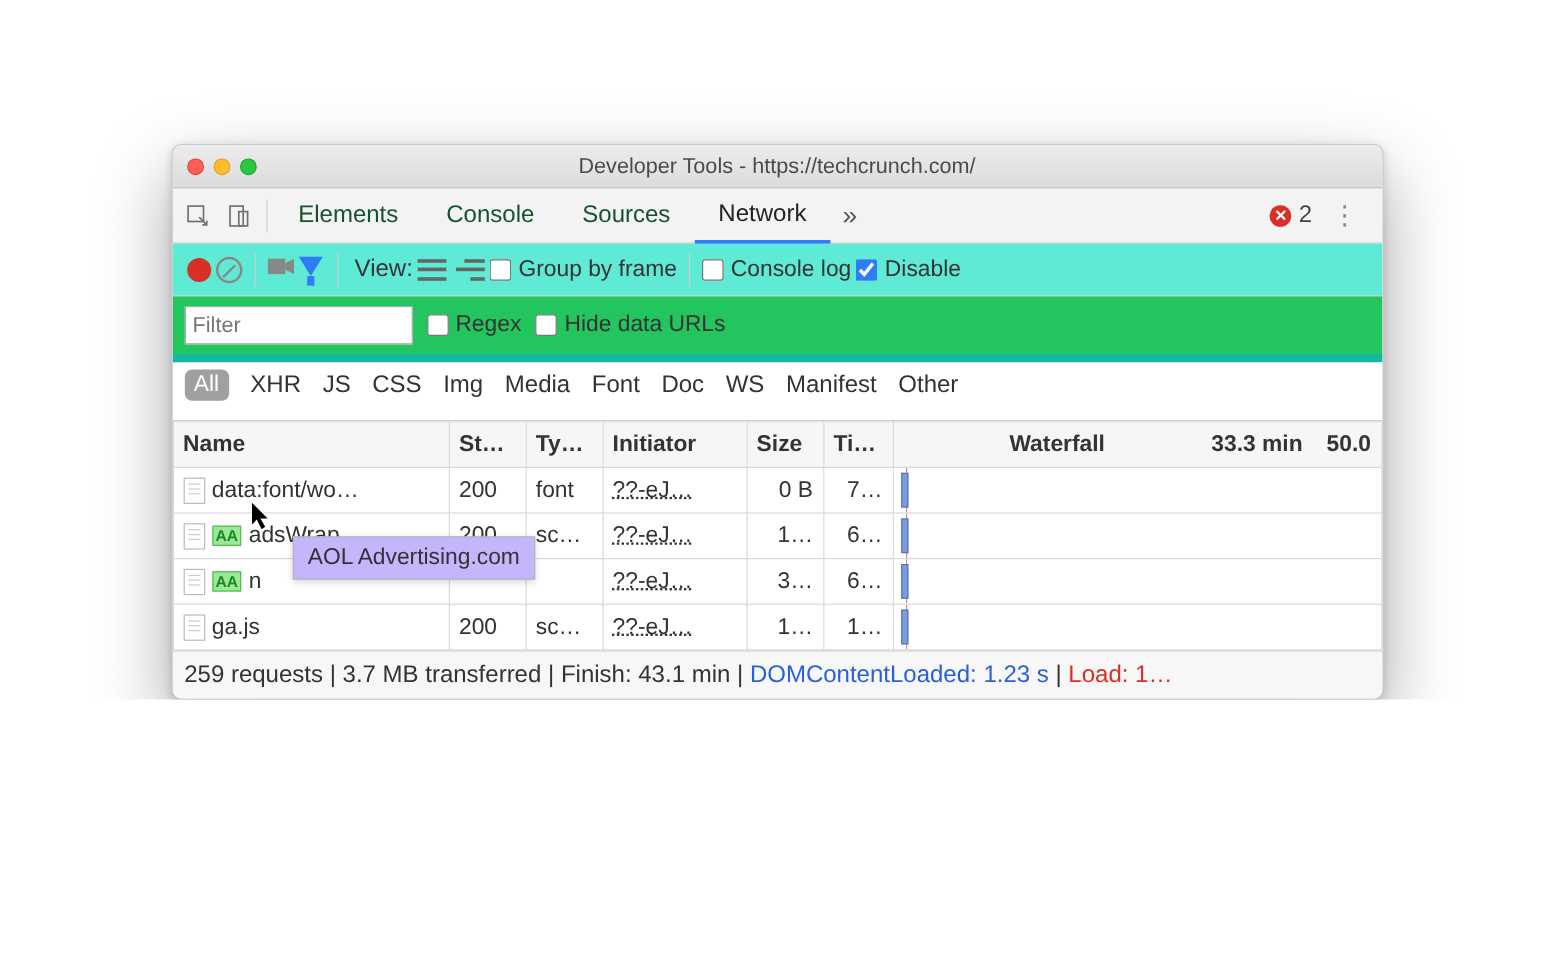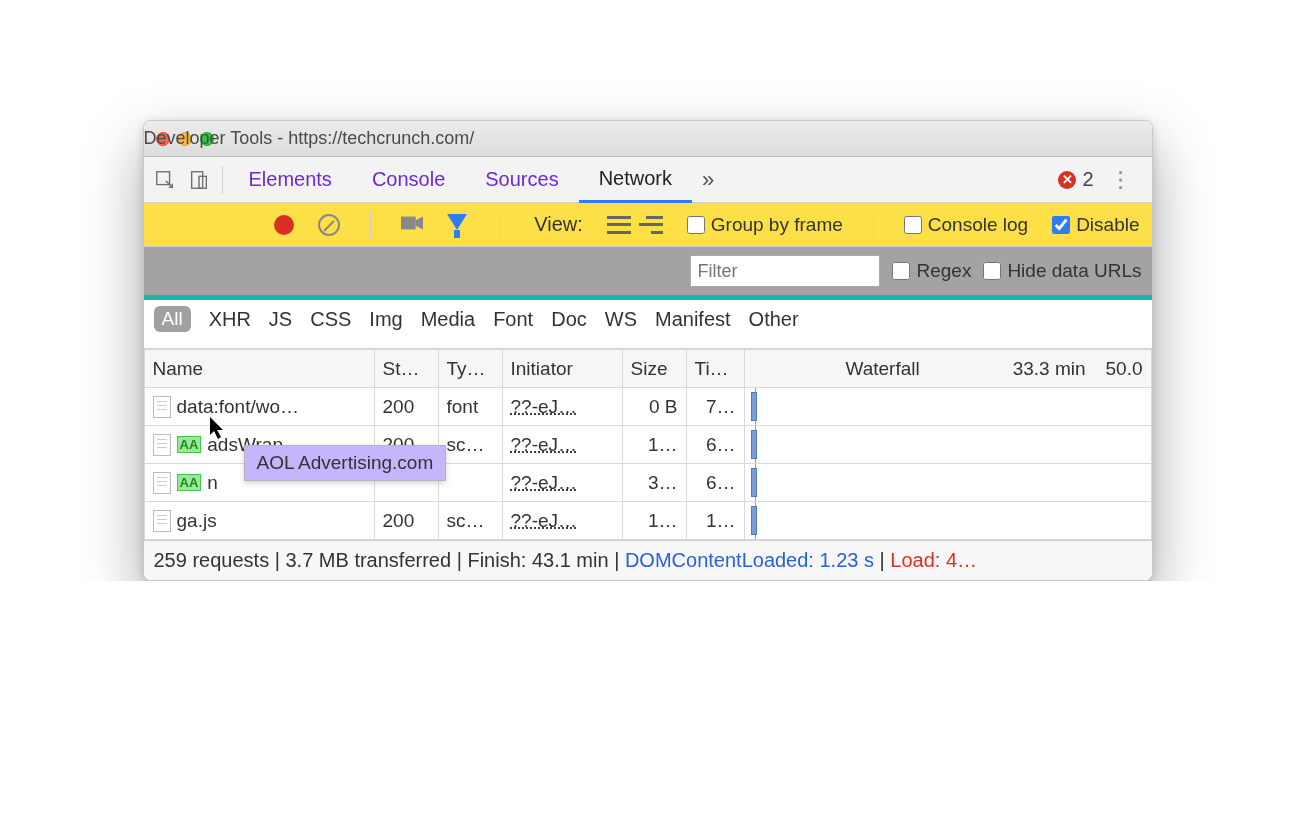--- a/index.html
+++ b/index.html
@@ -29,21 +29,21 @@
     border-bottom: 1px solid #bdbdbd;
     position: relative;
   }
   .traffic-lights { display: flex; gap: 8px; }
   .tl { width: 14px; height: 14px; border-radius: 50%; }
   .tl-close { background: #ff5f57; border: 1px solid #e0443e; }
   .tl-min   { background: #ffbd2e; border: 1px solid #dea123; }
   .tl-max   { background: #28c940; border: 1px solid #1aab29; }
   .title {
     position: absolute; left:0; right:0;
-    text-align: left;
+    text-align: center;
     font-size: 18px;
     color: #4a4a4a;
     pointer-events: none;
   }
   
   .tabstrip {
     display: flex;
     align-items: center;
     height: 46px;
     border-bottom: 1px solid #d0d0d0;
@@ -56,57 +56,56 @@
     color: #6f6f6f;
   }
   .tool-icon svg { width: 22px; height: 22px; stroke: #6f6f6f; fill: none; stroke-width: 1.5; }
   .sep { width:1px; height:28px; background:#d0d0d0; margin:0 6px; }
   .tabs { display:flex; gap:0; }
   .tab {
     padding: 0 20px;
     height: 46px;
     display:flex; align-items:center;
     font-size: 20px;
-    color:#6d28d9;
+    color:#14532d;
     cursor:pointer;
   }
   .tab.active { color:#222; border-bottom:3px solid #2f7df6; }
   .more-tabs { font-size:22px; color:#555; padding:0 10px; display:flex; align-items:center; height:46px; }
   .tabstrip-right { margin-left:auto; display:flex; align-items:center; gap:8px; padding-right:8px; }
   .err-count { display:flex; align-items:center; gap:6px; font-size:20px; color:#444; }
   .err-dot { width:18px; height:18px; border-radius:50%; background:#d93025; color:#fff; display:flex; align-items:center; justify-content:center; font-size:13px; font-weight:bold; }
   .kebab { font-size:22px; color:#888; padding:0 8px; }
 
   
   .toolbar {
     display:flex; align-items:center; height:44px;
     border-bottom:1px solid #d0d0d0;
-    background:#fde047;
-    padding:0 12px; gap:24px;justify-content:flex-end;
+    background:#5eead4;
+    padding:0 12px; gap:4px;
   }
   .rec-dot { width:20px; height:20px; border-radius:50%; background:#d93025; }
   .ban-icon { width:22px; height:22px; border:2px solid #888; border-radius:50%; position:relative; }
   .ban-icon::after { content:""; position:absolute; left:2px; right:2px; top:50%; height:2px; background:#888; transform:rotate(-45deg); }
   .cam-icon svg { width:22px; height:18px; fill:#888; }
   .funnel { width:0; height:0; border-left:10px solid transparent; border-right:10px solid transparent; border-top:16px solid #2f7df6; position:relative; }
   .funnel::after { content:""; position:absolute; left:-3px; top:0; width:6px; height:8px; background:#2f7df6; }
   .view-label { font-size:20px; color:#333; margin-left:4px; }
   .view-btns { display:flex; gap:8px; }
   .view-btn { width:24px; height:18px; display:flex; flex-direction:column; justify-content:space-between; }
   .view-btn .bar { height:3px; background:#666; }
   .chk { display:flex; align-items:center; gap:6px; font-size:19px; color:#333; }
   .chk input { width:18px; height:18px; }
   .chk-checked input { accent-color:#2f7df6; }
 
   
   .filter-row {
     display:flex; align-items:center; padding:8px 10px; gap:12px;
-    border-bottom:5px solid #14b8a6;
-    background:#a3a3a3;
-    justify-content:flex-end;
+    border-bottom:7px solid #14b8a6;
+    background:#22c55e;
   }
   .filter-input {
     width:190px; height:32px; font-size:18px; padding:2px 6px;
     border:1px solid #aaa;
   }
   
   .type-row {
     display:flex; align-items:center; gap:18px;
     padding:6px 10px 16px;
     border-bottom:1px solid #d0d0d0;
@@ -116,21 +115,21 @@
   .type-pill {
     background:#a0a0a0; color:#fff; padding:2px 8px; border-radius:6px; font-size:19px;
   }
   
   .net-table { width:100%; border-collapse:collapse; table-layout:fixed; }
   .net-table th, .net-table td {
     border:1px solid #d9d9d9; padding:6px 8px; font-size:19px;
     text-align:left; color:#333; white-space:nowrap; overflow:hidden; text-overflow:ellipsis;
     height:38px;
   }
-  .net-table th { background:#f6f6f6; font-weight:400; }
+  .net-table th { background:#f6f6f6; font-weight:700; }
   .col-name { width:230px; }
   .col-st { width:64px; }
   .col-ty { width:64px; }
   .col-init { width:120px; }
   .col-size { width:64px; text-align:right; }
   .col-time { width:58px; text-align:right; }
   .col-wf { }
   .name-cell { display:flex; align-items:center; gap:6px; }
   .file-icon { width:18px; height:22px; border:1px solid #bbb; background:#fff; position:relative; flex-shrink:0; }
   .file-icon::before { content:""; position:absolute; top:4px; left:3px; right:3px; height:1px; background:#ccc; box-shadow:0 4px 0 #ccc, 0 8px 0 #ccc; }
@@ -388,16 +387,16 @@
 
   <div class="statusbar">
     <span>259 requests</span>
     <span> | </span>
     <span>3.7 MB transferred</span>
     <span> | </span>
     <span>Finish: 43.1 min</span>
     <span> | </span>
     <span class="dcl">DOMContentLoaded: 1.23 s</span>
     <span> | </span>
-    <span class="load">Load: 4…</span>
+    <span class="load">Load: 1…</span>
   </div>
 
 </div>
 
 </body></html>

